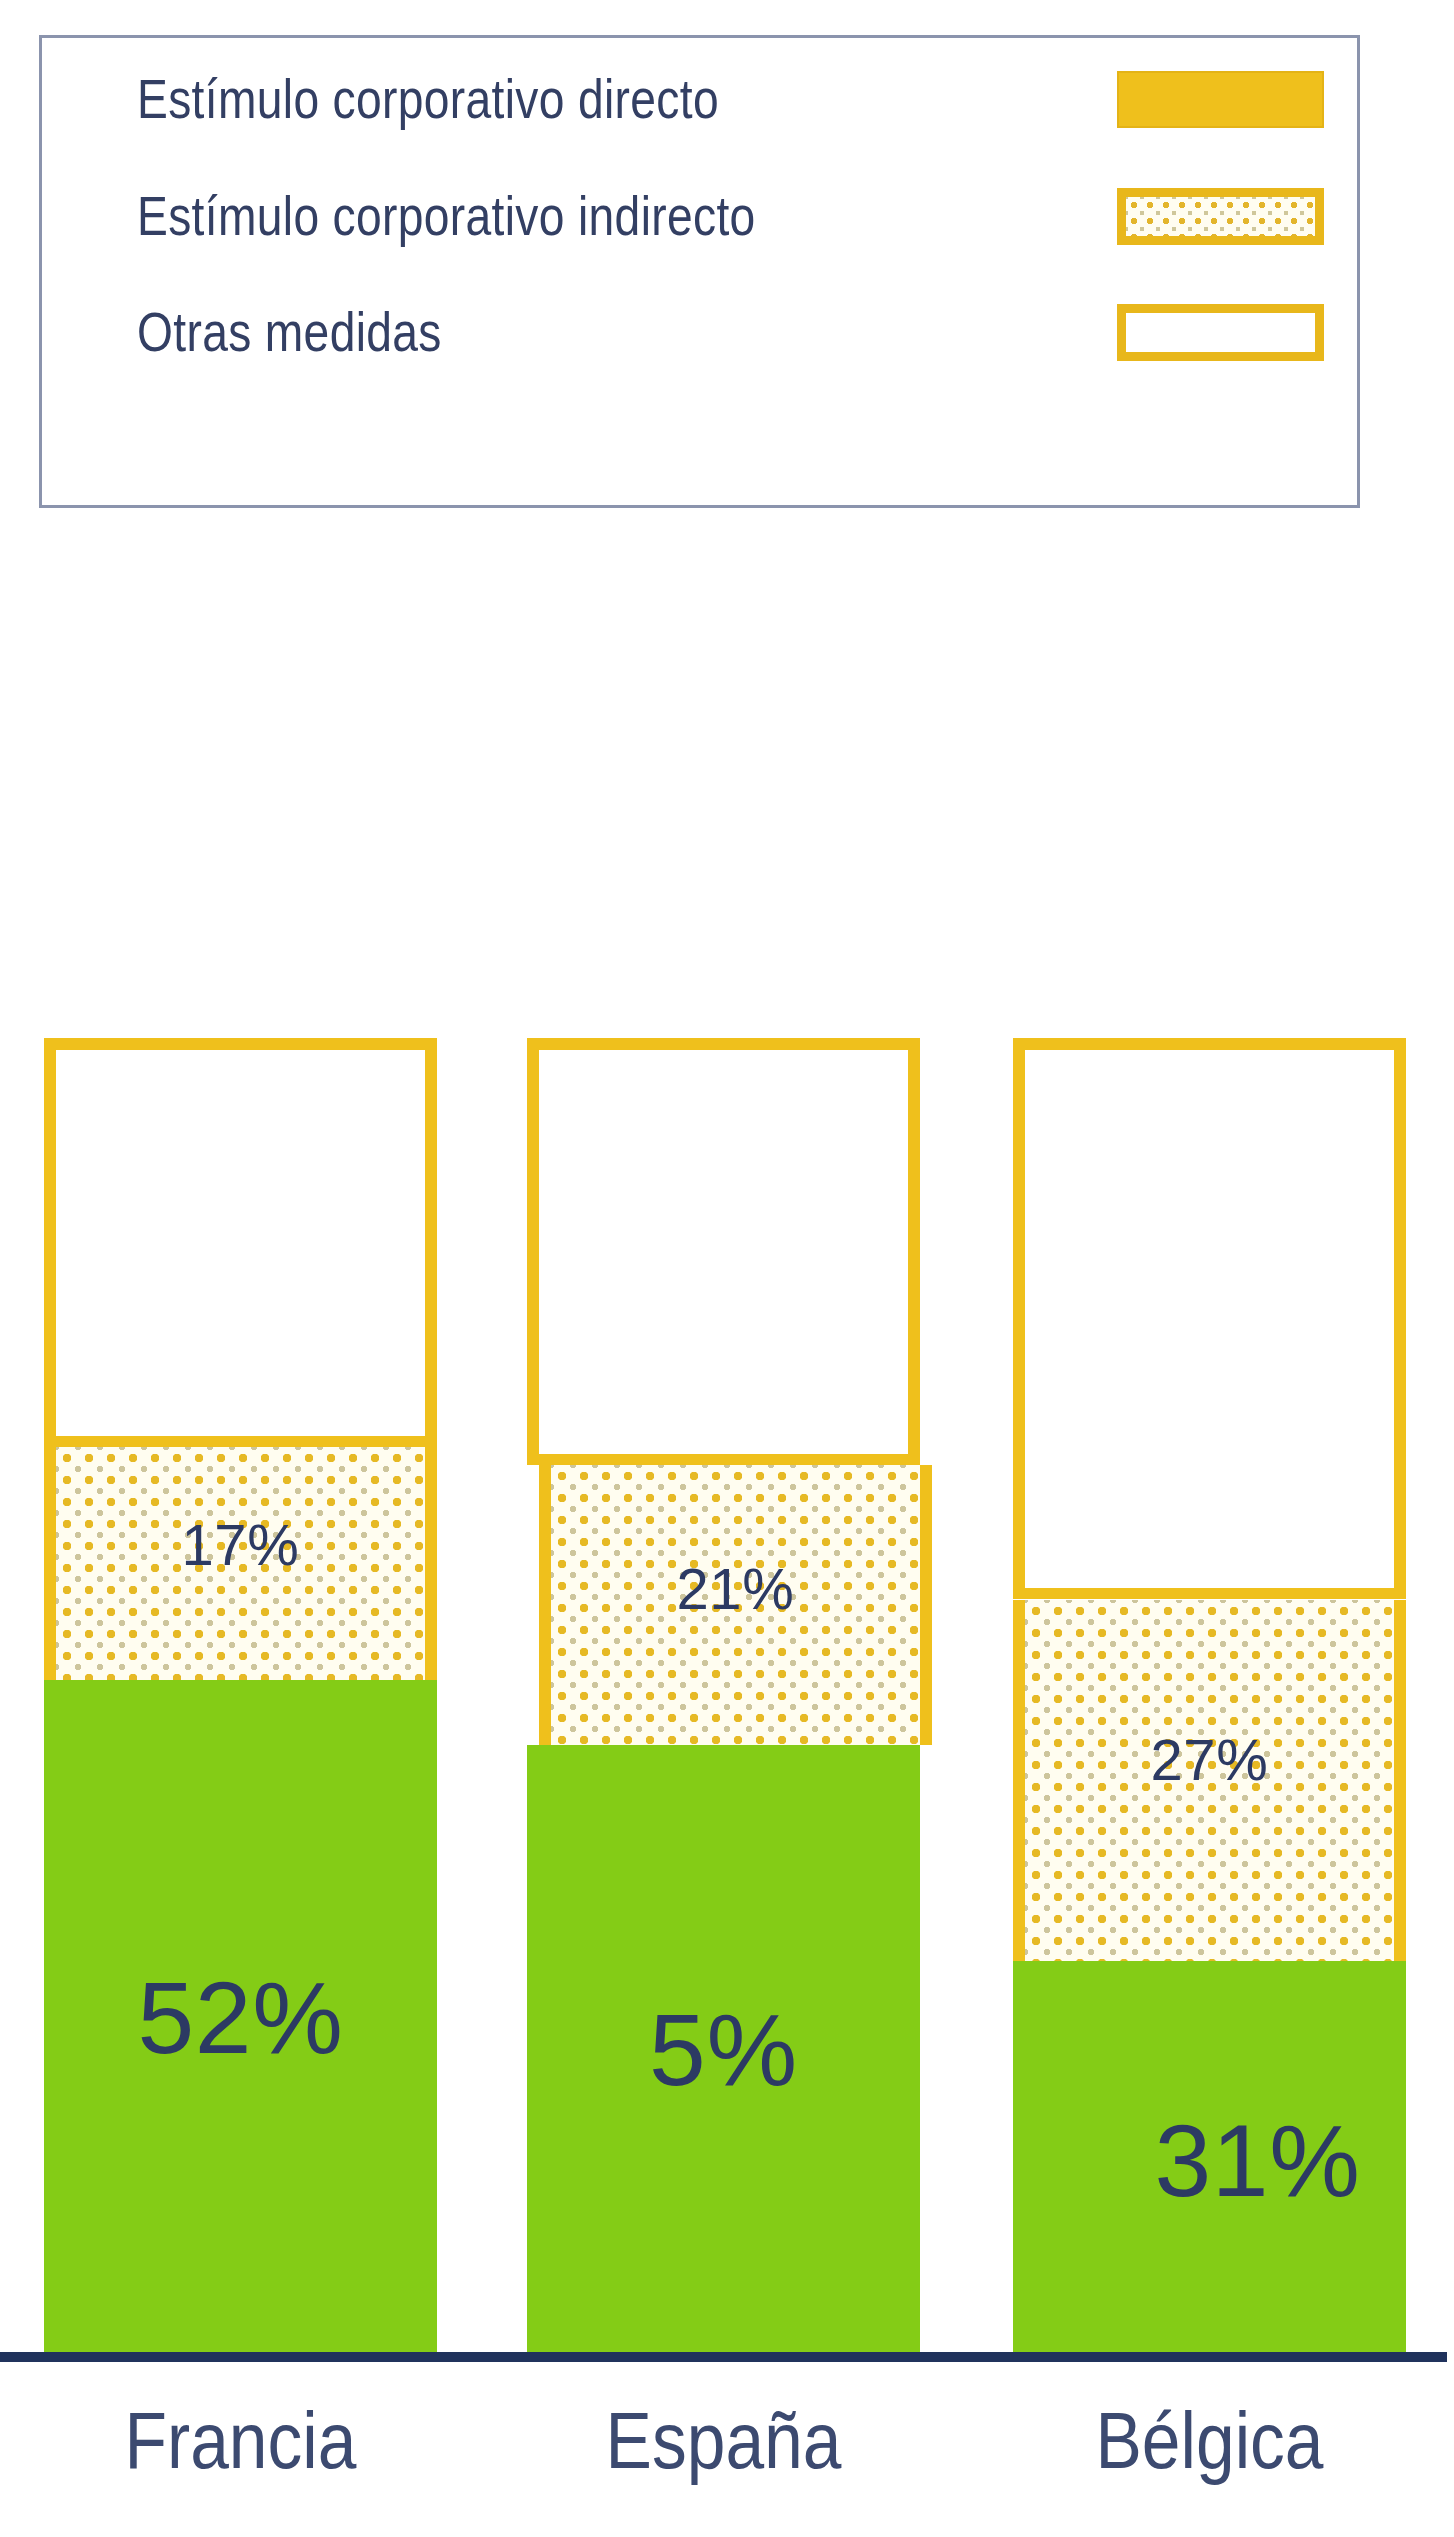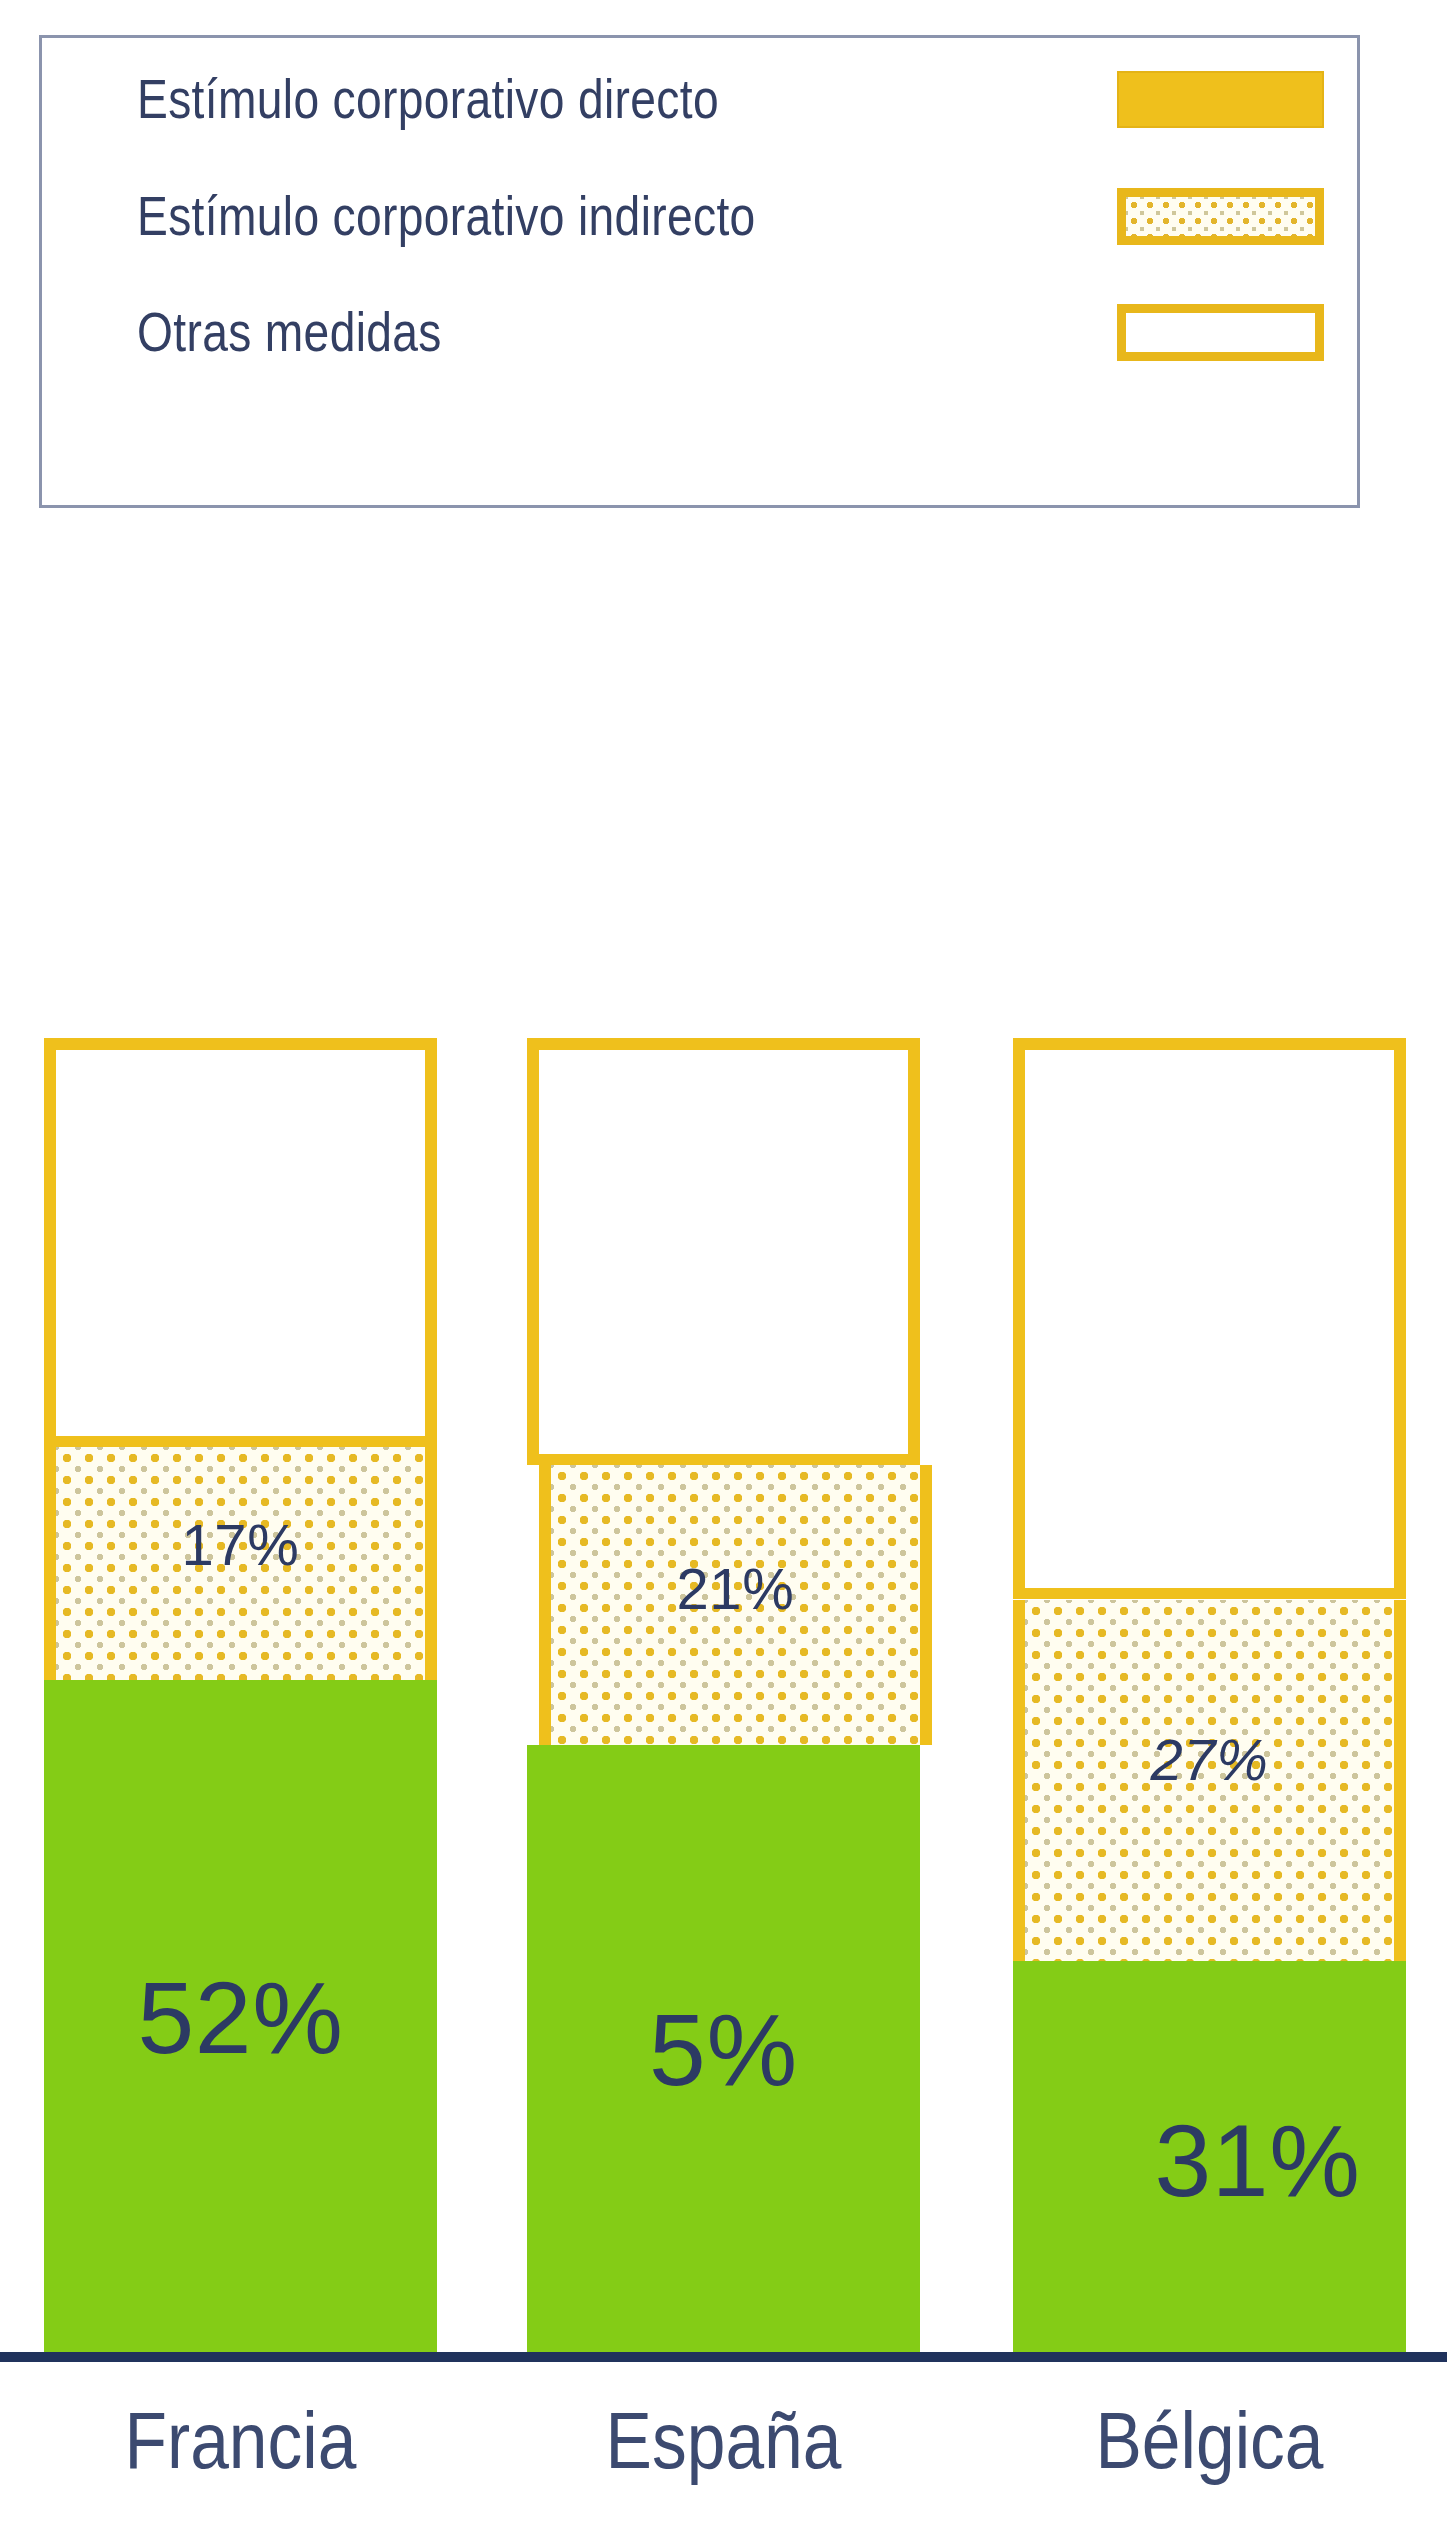--- a/index.html
+++ b/index.html
@@ -194,21 +194,21 @@
     </div>
     <div class="seg seg-direct" style="top:1745px; height:607px;">
       <div class="seg-value val-direct" style="top:254px;">5%</div>
     </div>
   </div>
 
   <div class="bar" style="left:1013px;">
     <div class="seg seg-other" style="top:1038px; height:561px;">
       <div class="seg-value" style="top:218px;"></div>
     </div>
-    <div class="seg seg-indirect" style="top:1600px; height:361px;font-style:italic;">
+    <div class="seg seg-indirect" style="top:1600px; height:361px;">
       <div class="seg-value val-indirect" style="top:131px;">27%</div>
     </div>
     <div class="seg seg-direct" style="top:1961px; height:391px;">
       <div class="seg-value val-direct" style="top:149px;margin-left:48px;">31%</div>
     </div>
   </div>
 
   <div id="axis-line"></div>
 
   <div class="cat-label" style="left:44px;">Francia</div>

